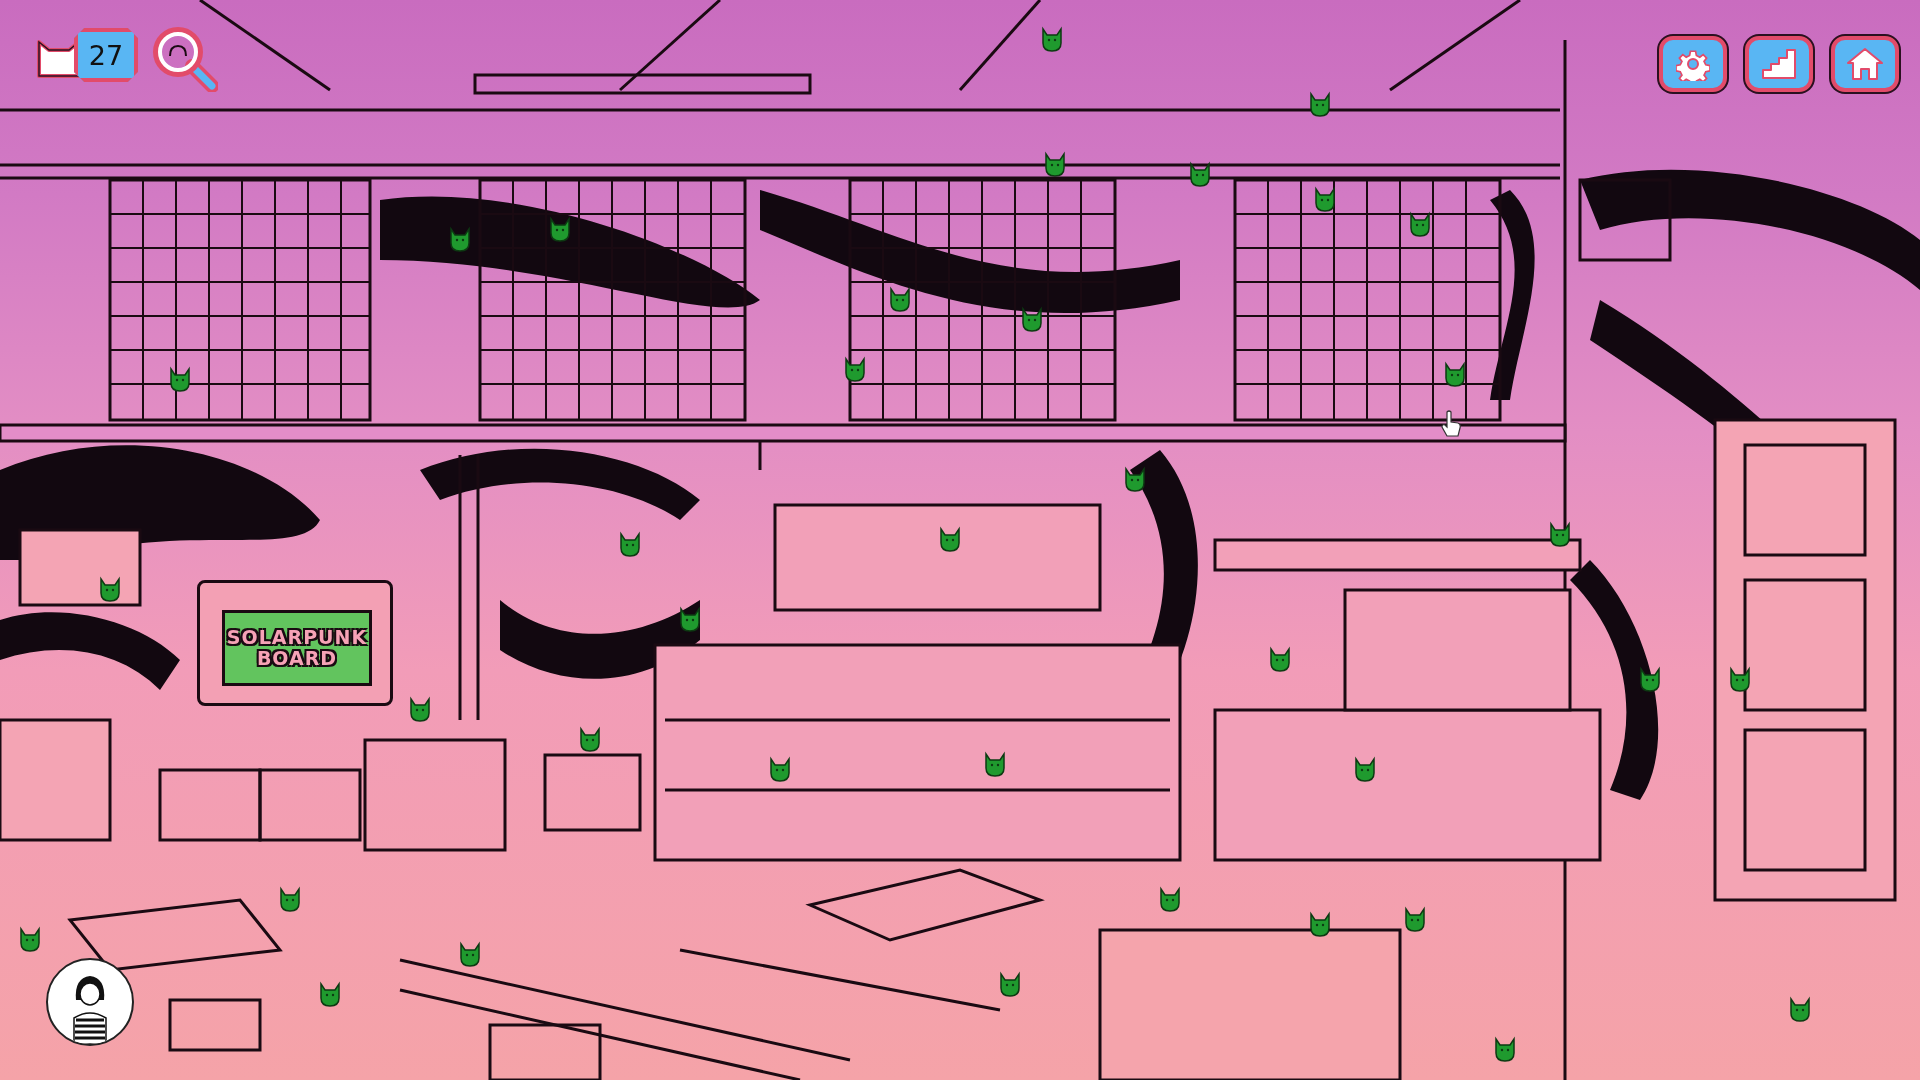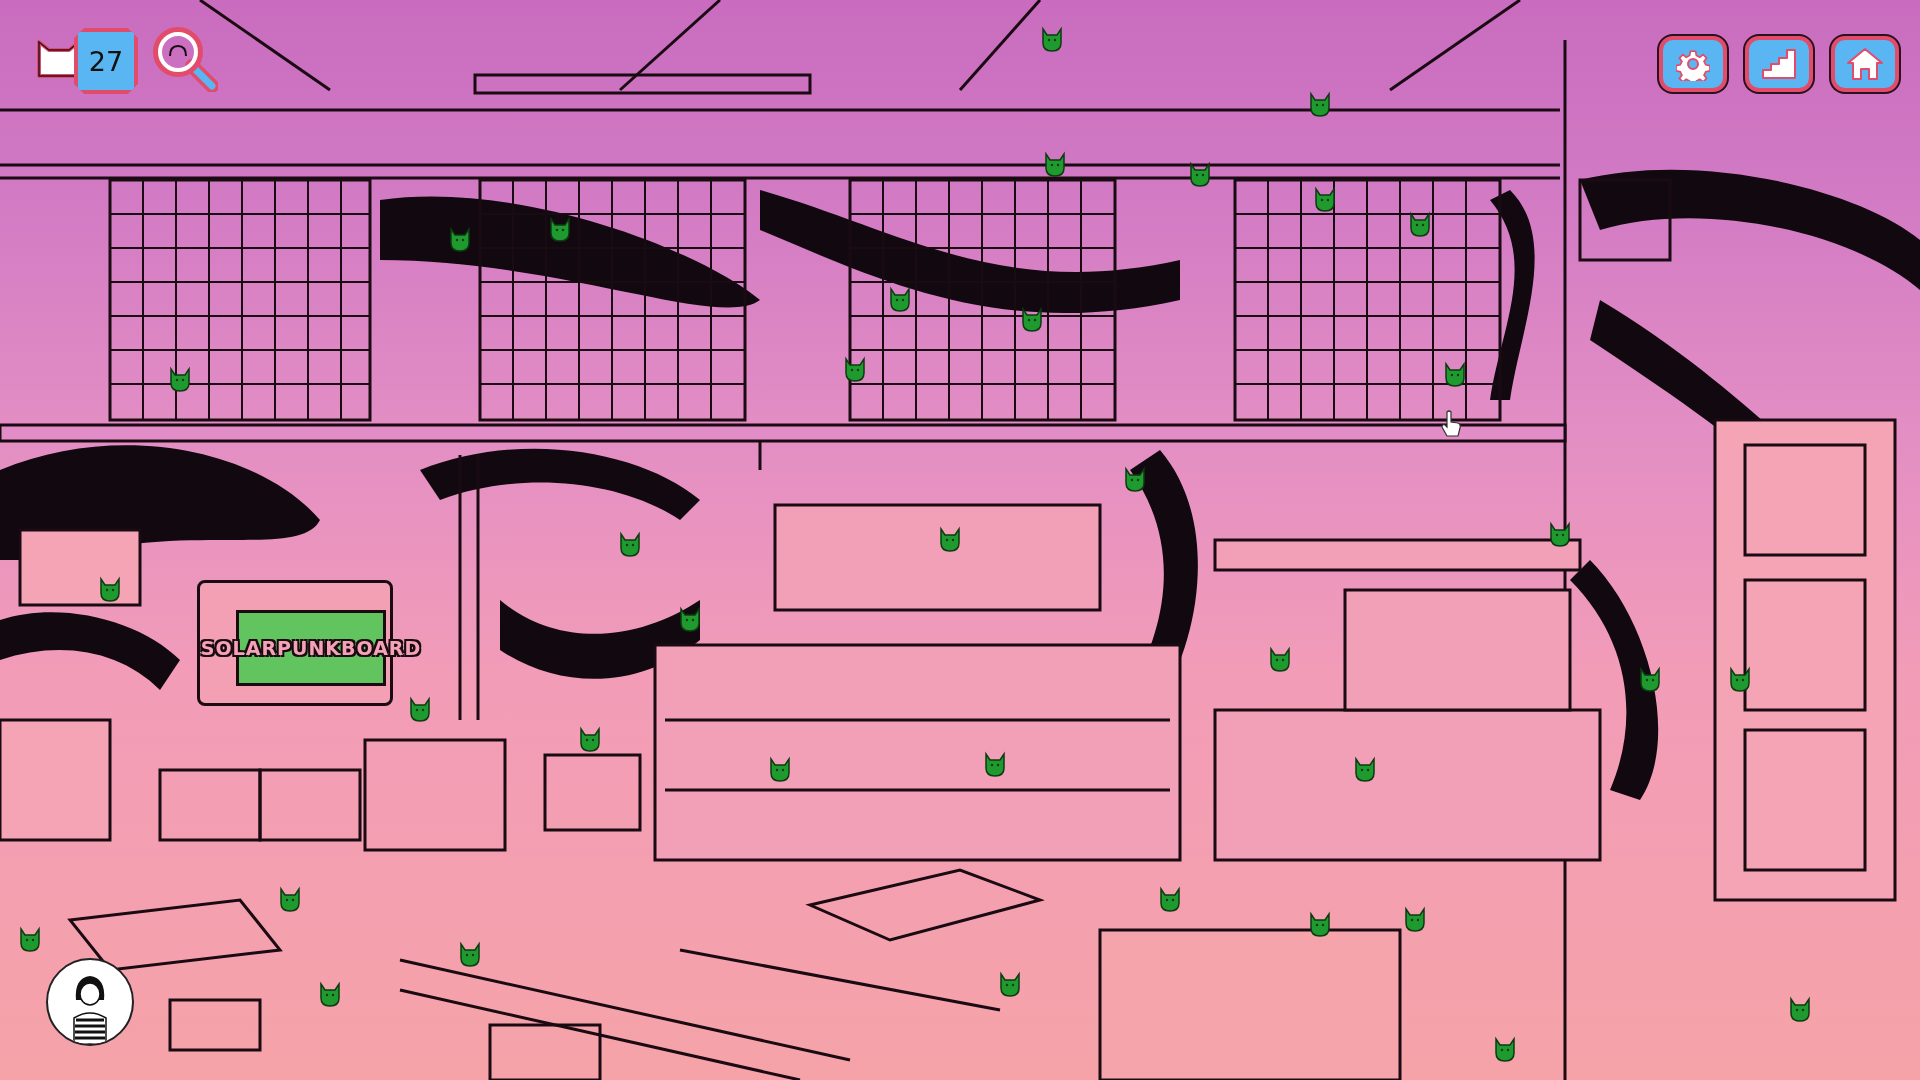--- a/index.html
+++ b/index.html
@@ -2,38 +2,38 @@
 <html><head>
 <meta charset="utf-8">
 <style>
   html, body { margin:0; padding:0; }
   body { width:1920px; height:1080px; overflow:hidden; position:relative;
          font-family:"DejaVu Sans", sans-serif; }
   #scene { position:absolute; left:0; top:0; width:1920px; height:1080px;
            background:linear-gradient(180deg, #c96cbf 0%, #d27ac4 18%, #e38ec4 40%, #f29cb8 62%, #f5a3a8 100%); }
   .ink { stroke:#1a0a12; fill:none; stroke-width:3; }
   .hud-cat { position:absolute; left:36px; top:36px; width:46px; height:44px; }
-  .hud-count { position:absolute; left:74px; top:28px; width:64px; height:66px;
+  .hud-count { position:absolute; left:74px; top:28px; width:64px; height:54px;
     background:#59b6f3; border:4px solid #e24b6a; box-sizing:border-box;
     clip-path:polygon(10px 0,calc(100% - 10px) 0,100% 10px,100% calc(100% - 10px),calc(100% - 10px) 100%,10px 100%,0 calc(100% - 10px),0 10px);
     display:flex; align-items:center; justify-content:center;
     font-size:27px; color:#111; font-family:"DejaVu Sans", sans-serif; }
   .hud-search { position:absolute; left:152px; top:26px; width:66px; height:66px; cursor:pointer; }
   .tbtn { position:absolute; top:36px; width:68px; height:56px; border-radius:14px;
     background:#59b6f3; border:4px solid #e24b6a; box-sizing:border-box;
     box-shadow:0 0 0 2px #2a1020; display:flex; align-items:center; justify-content:center; cursor:pointer; }
   .avatar { position:absolute; left:46px; top:958px; width:84px; height:84px; border-radius:50%;
     background:#fff; border:2px solid #222; overflow:hidden; cursor:pointer; }
   .sign-outer { position:absolute; left:197px; top:580px; width:196px; height:126px;
     background:#f3a0b4; border:3px solid #1a0a12; border-radius:8px; box-sizing:border-box; }
   .sign { position:absolute; left:222px; top:610px; width:150px; height:76px;
     background:#62c45e; border:3px solid #1a0a12; box-sizing:border-box;
-    display:flex; flex-direction:row; align-items:center; justify-content:center;
+    display:flex; flex-direction:column; align-items:center; justify-content:center;
     font-weight:bold; font-size:19px; line-height:21px; color:#f6a2b6;
-    text-shadow:-2px -2px 0 #1a0a12, 2px -2px 0 #1a0a12, -2px 2px 0 #1a0a12, 2px 2px 0 #1a0a12; letter-spacing:1px;margin-left:14px; }
+    text-shadow:-2px -2px 0 #1a0a12, 2px -2px 0 #1a0a12, -2px 2px 0 #1a0a12, 2px 2px 0 #1a0a12; letter-spacing:1px; }
   .cursor { position:absolute; left:1440px; top:410px; width:22px; height:28px; }
   .cat { position:absolute; cursor:pointer; }
 </style>
 </head>
 <body>
 
 <div id="scene">
 
   <svg width="1920" height="1080" style="position:absolute;left:0;top:0">
 

